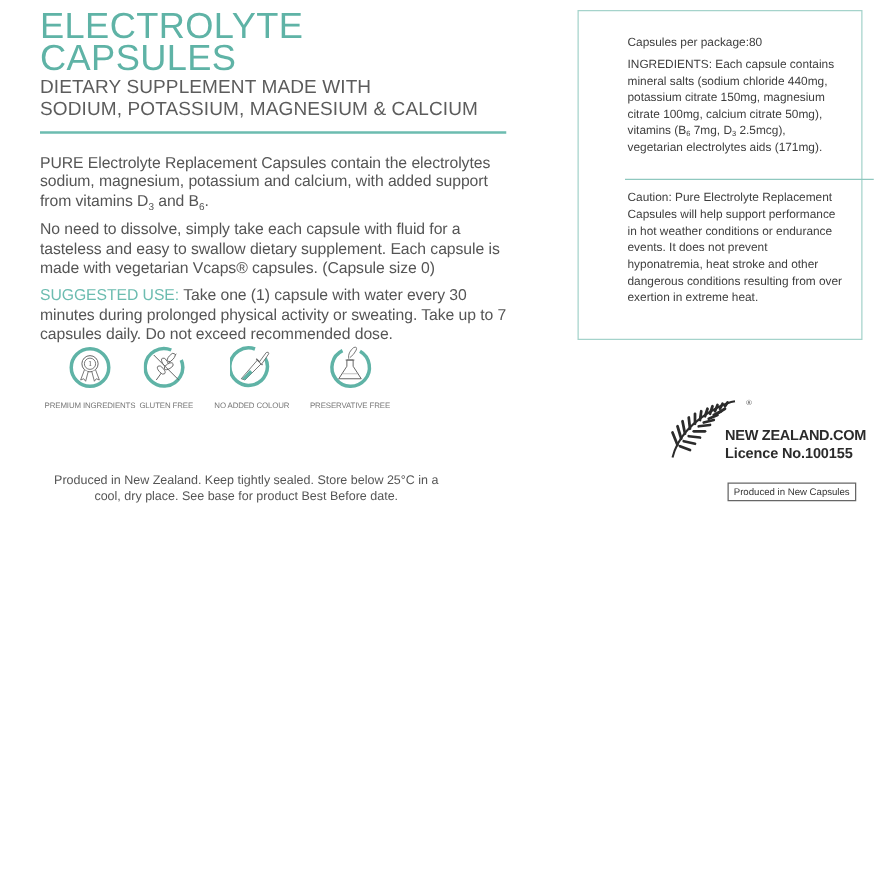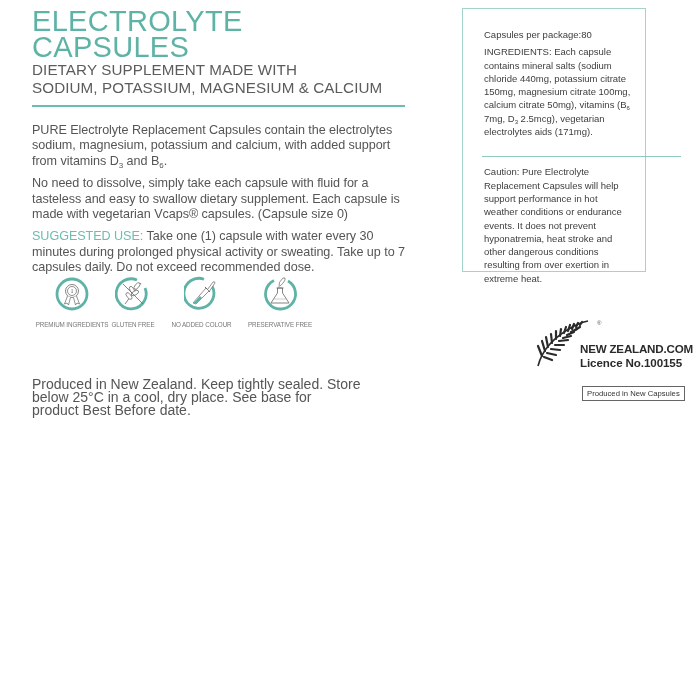--- a/index.html
+++ b/index.html
@@ -30,25 +30,25 @@
     .icon-item.w1 { width: 80px; }
     .icon-item.w2 { width: 42px; }
     .icon-item.w3 { width: 95px; }
     .icon-item.w4 { width: 62px; }
     .icon-circle { width: 36px; height: 36px; }
     .icon-label {
       font-size: 6.3px; color: #777; white-space: nowrap; margin-top: 9px; letter-spacing: -0.1px;
     }
     .storage {
       position: absolute; left: 32px; top: 378px; width: 330px;
-      font-size: 14px; line-height: 13px; color: #555;
+      font-size: 10px; line-height: 13px; color: #555; text-align: center;
     }
     .box {
-      position: absolute; left: 462px; top: 8px; width: 184px; height: 264px;
-      border: 1.5px solid #a5d3cb; box-sizing: border-box;
+      position: absolute; left: 462px; top: 8px; width: 228px; height: 264px;
+      border: 1.5px solid #a5d3cb; box-sizing: border-box; padding-left: 18px;
     }
     .box-inner { padding: 19px 14px 0 21px; }
     .box-text { font-size: 9.5px; line-height: 13.3px; color: #3d3d3d; }
     .box-text sub { font-size: 6px; vertical-align: -2px; }
     .box-gap { margin-top: 4px; }
     .box-rule { height: 1px; background: #8fc8bf; margin: 18px 0 0 -2px; width: 199px; }
     .caution { margin-top: 8px; }
     .nz { position: absolute; left: 534px; top: 320px; width: 160px; height: 52px; }
     .fern { position: absolute; left: 0; top: 0; width: 56px; height: 48px; }
     .nz-brand {

